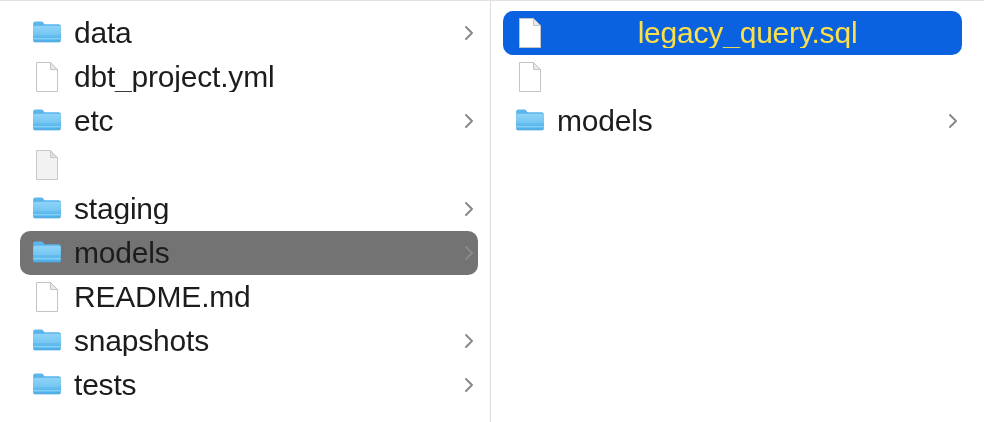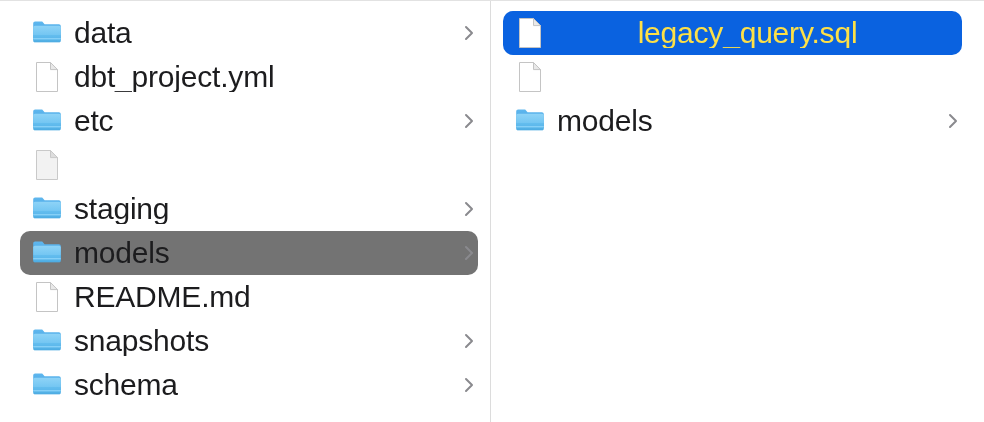--- a/index.html
+++ b/index.html
@@ -308,21 +308,21 @@
                 <stop offset="0.58" stop-color="#63bdee"></stop>
                 <stop offset="1" stop-color="#53b1e8"></stop>
               </linearGradient>
             </defs>
             <path d="M1.2 7.4 C1.2 6.3 2.0 5.5 3.1 5.5 L10.2 5.5 L12.6 8.3 L26.9 8.3 C28.0 8.3 28.8 9.1 28.8 10.2 L28.8 24.0 L1.2 24.0 Z" fill="url(#fbackg)"></path>
             <path d="M1.2 11.6 C1.2 10.6 2.0 9.8 3.0 9.8 L27.0 9.8 C28.0 9.8 28.8 10.6 28.8 11.6 L28.8 24.4 C28.8 25.4 28.0 26.2 27.0 26.2 L3.0 26.2 C2.0 26.2 1.2 25.4 1.2 24.4 Z" fill="url(#ffrontg)"></path>
             <rect x="1.2" y="22.2" width="27.6" height="1.1" fill="#9adcfb" opacity="0.85"></rect>
             <path d="M1.2 24.6 L28.8 24.6 L28.8 24.4 C28.8 25.4 28.0 26.2 27.0 26.2 L3.0 26.2 C2.0 26.2 1.2 25.4 1.2 24.4 Z" fill="#4aa8de" opacity="0.5"></path>
           </svg>
         </span>
-        <span class="row-label">schema</span>
+        <span class="row-label">tests</span>
         <span class="chevron">
           <svg width="14" height="20" viewBox="0 0 14 20" xmlns="http://www.w3.org/2000/svg" aria-hidden="true">
             <path class="chev-stroke" d="M4 4 L10 10 L4 16" fill="none" stroke-width="2" stroke-linecap="round" stroke-linejoin="round"></path>
           </svg>
         </span>
       </div>
     </div>
   <div class="column right" id="col-1">
       <div class="row selected-active">
         <span class="icon">

